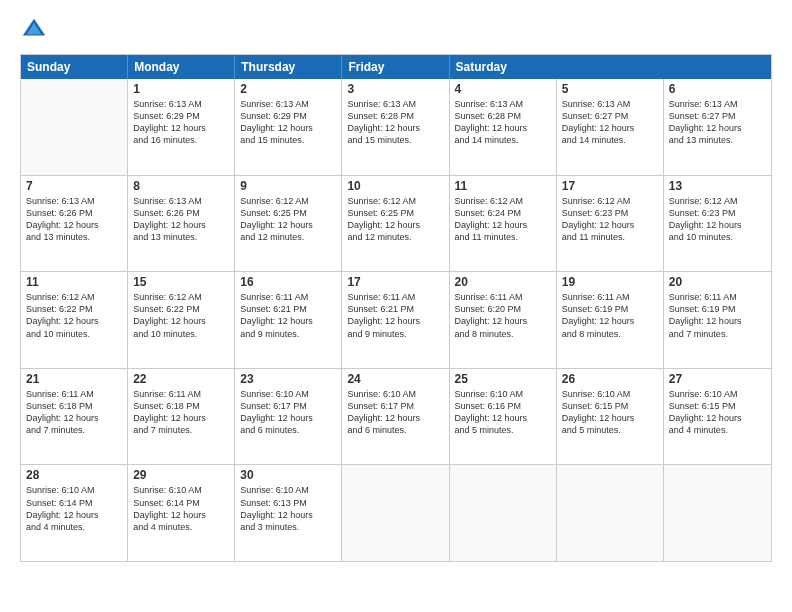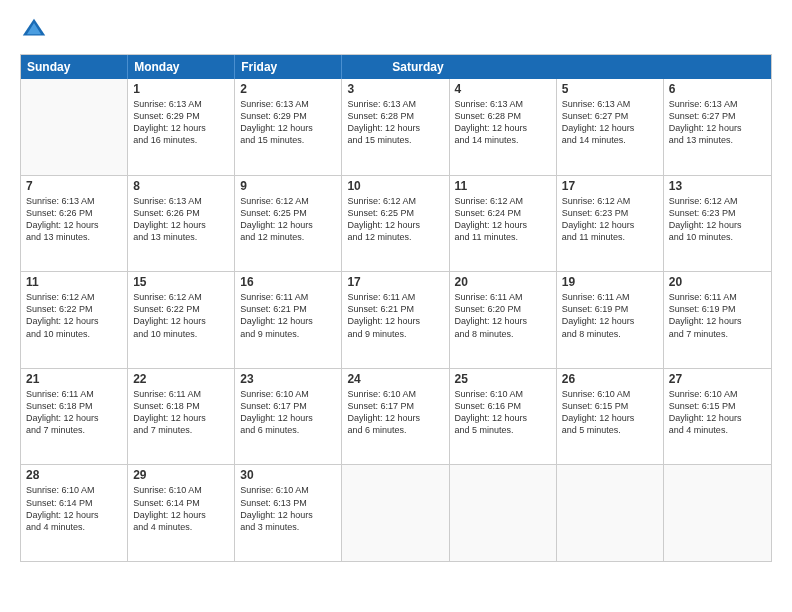--- a/index.html
+++ b/index.html
@@ -71,21 +71,21 @@
       background: #1a6bb5;
     }
     .cal-header-cell {
       color: #fff;
       font-size: 12px;
       font-weight: bold;
       padding: 5px 6px;
       text-align: left;
       border-right: 1px solid #4a8fd0;
     }
-    .cal-header-cell:last-child { border-right: none; text-align: right; }
+    .cal-header-cell:last-child { border-right: none; }
     .cal-body {
       flex: 1;
       display: flex;
       flex-direction: column;
     }
     .cal-row {
       display: grid;
       grid-template-columns: repeat(7, 1fr);
       flex: 1;
       border-top: 1px solid #ccc;
@@ -132,20 +132,21 @@
     <div class="title-section">
       <div class="month-title"></div>
       <div class="location"></div>
     </div>
   </div>
 
   <div class="calendar">
     <div class="cal-header">
     <div class="cal-header-cell">Sunday</div>
         <div class="cal-header-cell">Monday</div>
+        <div class="cal-header-cell">Thursday</div>
         <div class="cal-header-cell">Friday</div>
         <div class="cal-header-cell">Saturday</div>
       </div>
     <div class="cal-body">
     <div class="cal-row">
           <div class="cal-cell empty"></div>
           <div class="cal-cell">
             <span class="day-num">1</span>
             <div class="cell-text" style="white-space: pre-line;">Sunrise: 6:13 AM
 Sunset: 6:29 PM

